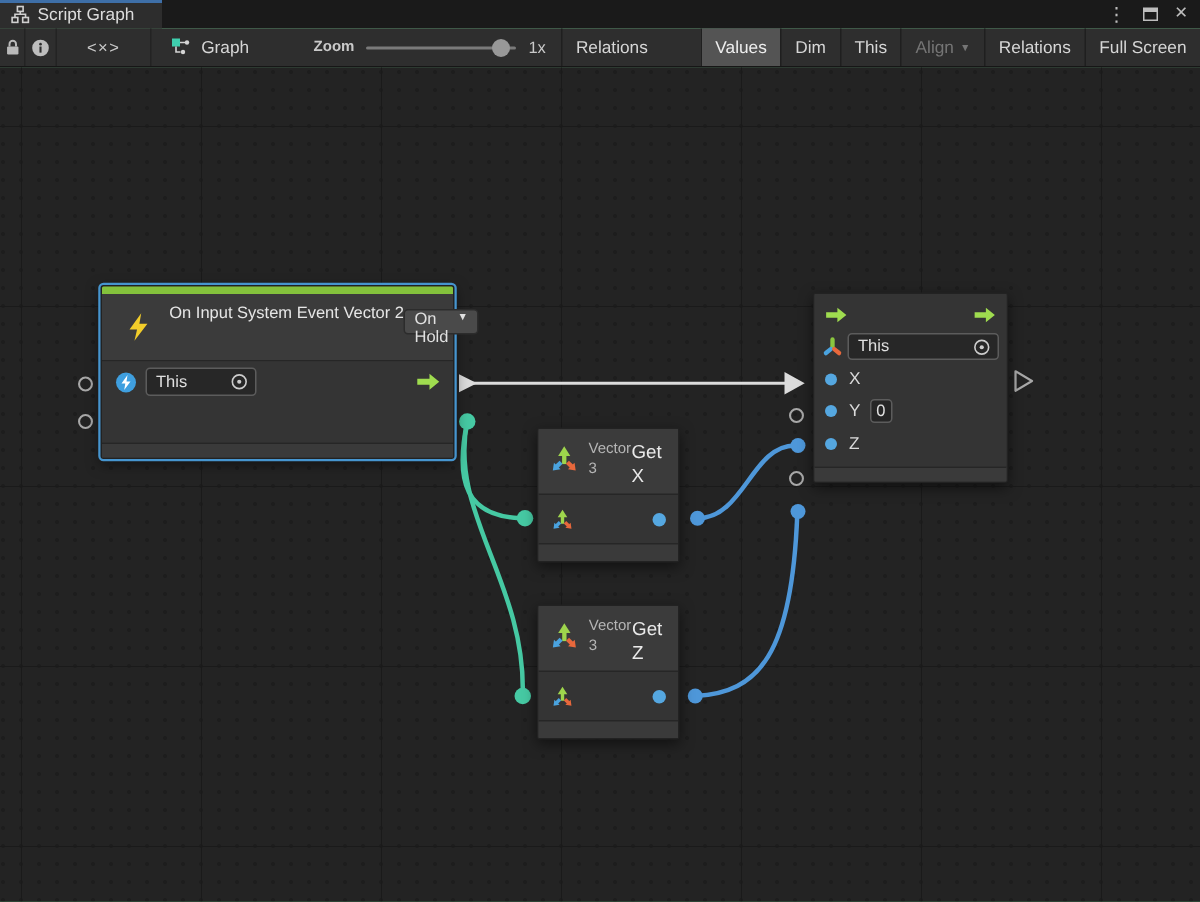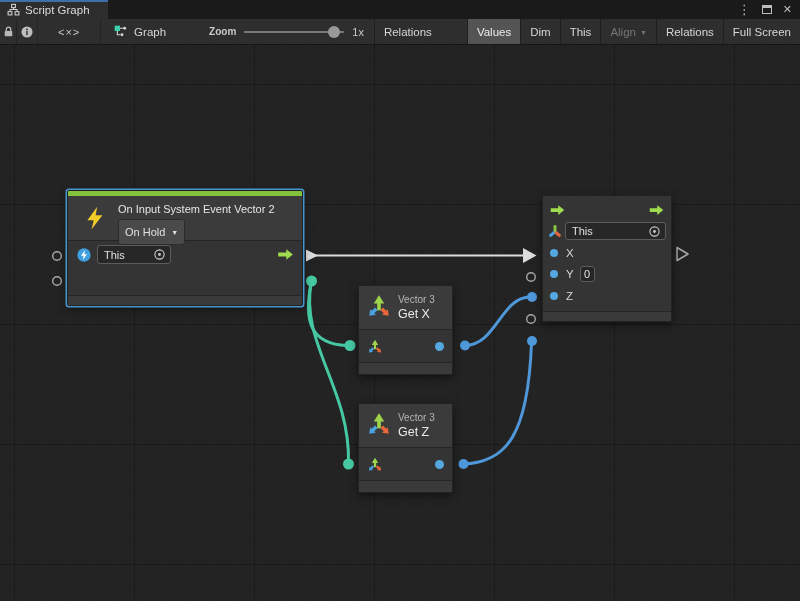--- a/index.html
+++ b/index.html
@@ -48,25 +48,25 @@
     background-position:14px 39px,14px 39px,8px 9px;
   }
   #wires{position:absolute;left:0;top:0;width:800px;height:601px;z-index:4;pointer-events:none;}
   
   .node{position:absolute;z-index:6;background:#343434;border:1px solid #222;border-radius:2px;box-shadow:0 3px 9px rgba(0,0,0,.5);}
   .node.selected{box-shadow:0 0 0 1.5px #4695cf,0 3px 9px rgba(0,0,0,.5);}
   .colorbar{height:5px;border-radius:1px 1px 0 0;}
   .nheader{background:#3b3b3b;border-bottom:1px solid #262626;display:flex;align-items:flex-start;}
   .nbody{background:#343434;}
   .nfooter{background:#3a3a3a;border-top:1px solid #262626;}
-  .ncol{display:flex;flex-direction:column;min-width:0;}
+  .ncol{display:flex;min-width:0;}
   .ncat{font-size:10px;color:#b5b5b5;line-height:13px;}
   .nname{font-size:12.5px;color:#eaeaea;line-height:16px;}
   .ntitle{font-size:11px;color:#e6e6e6;white-space:nowrap;line-height:13px;}
-  .dropdown{display:inline-flex;align-items:center;gap:6px;background:#4a4a4a;border:1px solid #2c2c2c;border-radius:3px;height:17px;padding:12px 6px;font-size:11px;color:#e0e0e0;}
+  .dropdown{display:inline-flex;align-items:flex-start;gap:6px;background:#4a4a4a;border:1px solid #2c2c2c;border-radius:3px;height:17px;padding:0 6px;font-size:11px;color:#e0e0e0;}
   .field{display:flex;align-items:center;background:#272727;border:1px solid #5c5c5c;border-radius:3px;height:19px;padding:0 4px 0 6px;font-size:11px;color:#e0e0e0;}
   .row{display:flex;align-items:center;}
   .port-dot{width:8px;height:8px;border-radius:50%;background:#55a7e0;flex:0 0 auto;}
   .port-label{font-size:11.5px;color:#dadada;margin-left:8px;}
   .valuebox{display:flex;align-items:center;justify-content:center;min-width:15px;height:16px;background:#262626;border:1px solid #5c5c5c;border-radius:3px;font-size:11px;color:#e0e0e0;margin-left:6px;padding:0 3px;}
   svg{display:block;}
 </style>
 </head>
 <body>
 

